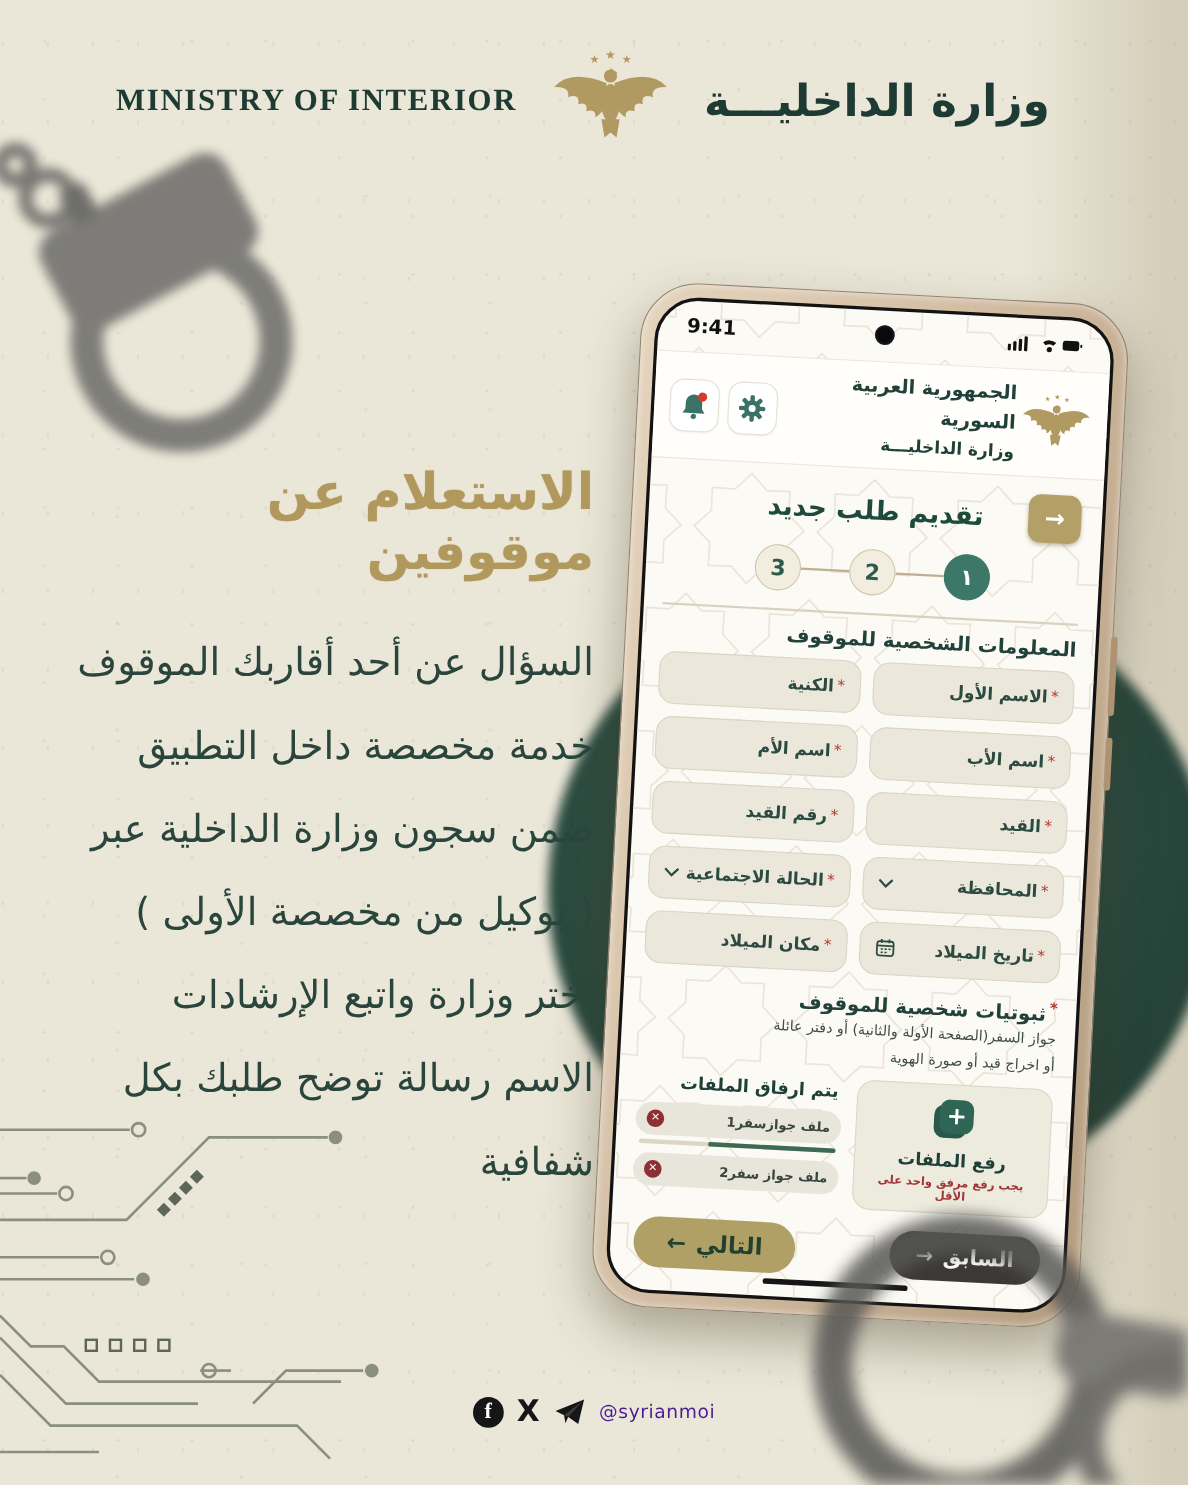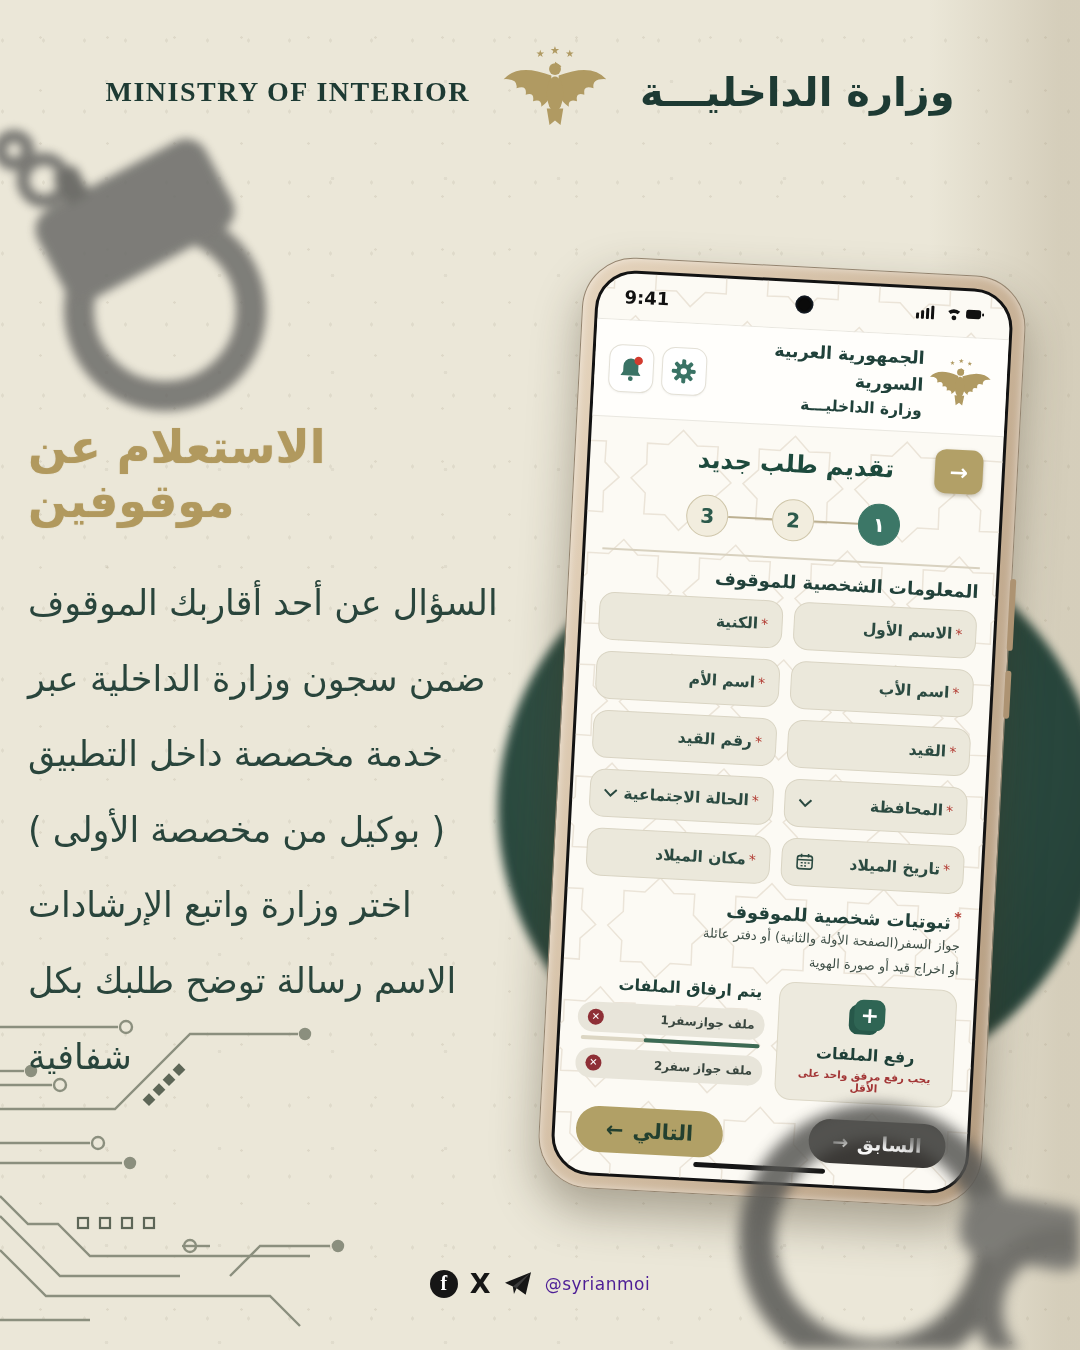--- a/index.html
+++ b/index.html
@@ -14,21 +14,21 @@
       radial-gradient(rgba(90,85,70,.08) 1.6px, transparent 2.1px);
     background-size:100% 100%, 67px 53px, 41px 71px, 113px 97px;
     background-position:0 0, 7px 11px, 23px 5px, 50px 33px;
   }
   
   .top-header{position:absolute;top:36px;left:0;width:1060px;display:flex;align-items:center;justify-content:center;gap:30px;z-index:6;}
   .title-en{font-family:"Liberation Serif","DejaVu Serif",serif;font-size:28px;letter-spacing:1.5px;color:#1d3a33;font-weight:600;margin:0;}
   .title-ar{font-size:40px;font-weight:700;color:#1d3a33;margin:0;}
   .eagle-big{width:110px;height:112px;}
   
-  .hero{position:absolute;left:28px;top:420px;width:512px;text-align:left;z-index:5;}
+  .hero{position:absolute;left:28px;top:420px;width:512px;text-align:right;z-index:5;}
   .hero-title{font-size:46px;font-weight:700;color:#b1995e;margin:0 0 10px 0;text-shadow:0 0 1px rgba(177,153,94,.6);}
   .hero-line{font-size:35px;color:#29453c;line-height:2.16;font-weight:500;}
   
   .blob{position:absolute;left:498px;top:522px;width:604px;height:576px;border-radius:50%;z-index:1;
     background:radial-gradient(circle at 42% 38%, #33574a 0%, #24443a 55%, #1b342c 100%);filter:blur(5px);opacity:.97;}
   .circuit{position:absolute;left:0;top:1000px;z-index:1;}
   .cuff-tl{position:absolute;left:-30px;top:50px;z-index:2;filter:blur(5px);opacity:.88;}
   .cuff-br{position:absolute;left:660px;top:1080px;z-index:9;filter:blur(7px);opacity:.85;}
   
   .footer{position:absolute;left:0;top:1268px;width:1080px;display:flex;align-items:center;justify-content:center;gap:12px;z-index:6;}
@@ -168,22 +168,22 @@
   <svg class="eagle-big" viewBox="0 0 120 100" fill="#b09a62">
       <use href="#eagle"></use>
     </svg>
   <h1 class="title-ar">وزارة الداخليـــة</h1>
 </header>
 
 <section class="hero">
   <h2 class="hero-title">الاستعلام عن موقوفين</h2>
   <div style="margin-top:38px">
     <div class="hero-line">السؤال عن أحد أقاربك الموقوف</div>
+    <div class="hero-line">خدمة مخصصة داخل التطبيق</div>
     <div class="hero-line">ضمن سجون وزارة الداخلية عبر</div>
-    <div class="hero-line">خدمة مخصصة داخل التطبيق</div>
     <div class="hero-line">( بوكيل من مخصصة الأولى )</div>
     <div class="hero-line">اختر وزارة واتبع الإرشادات</div>
     <div class="hero-line">الاسم رسالة توضح طلبك بكل</div>
     <div class="hero-line">شفافية</div>
   </div>
 </section>
 
 <div class="phone-wrap">
   <div class="phone">
     <div class="side-btn" style="top:300px;height:72px"></div>

